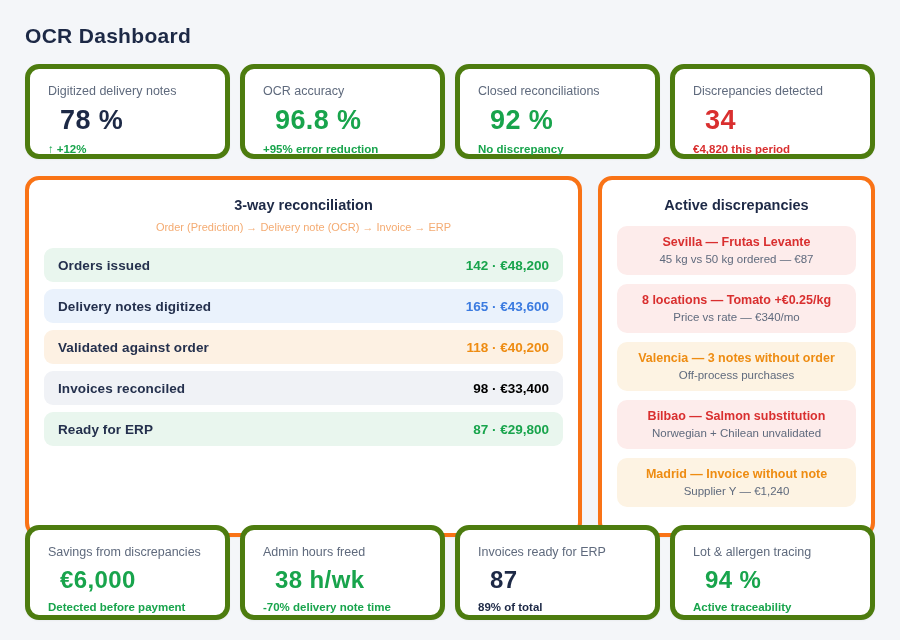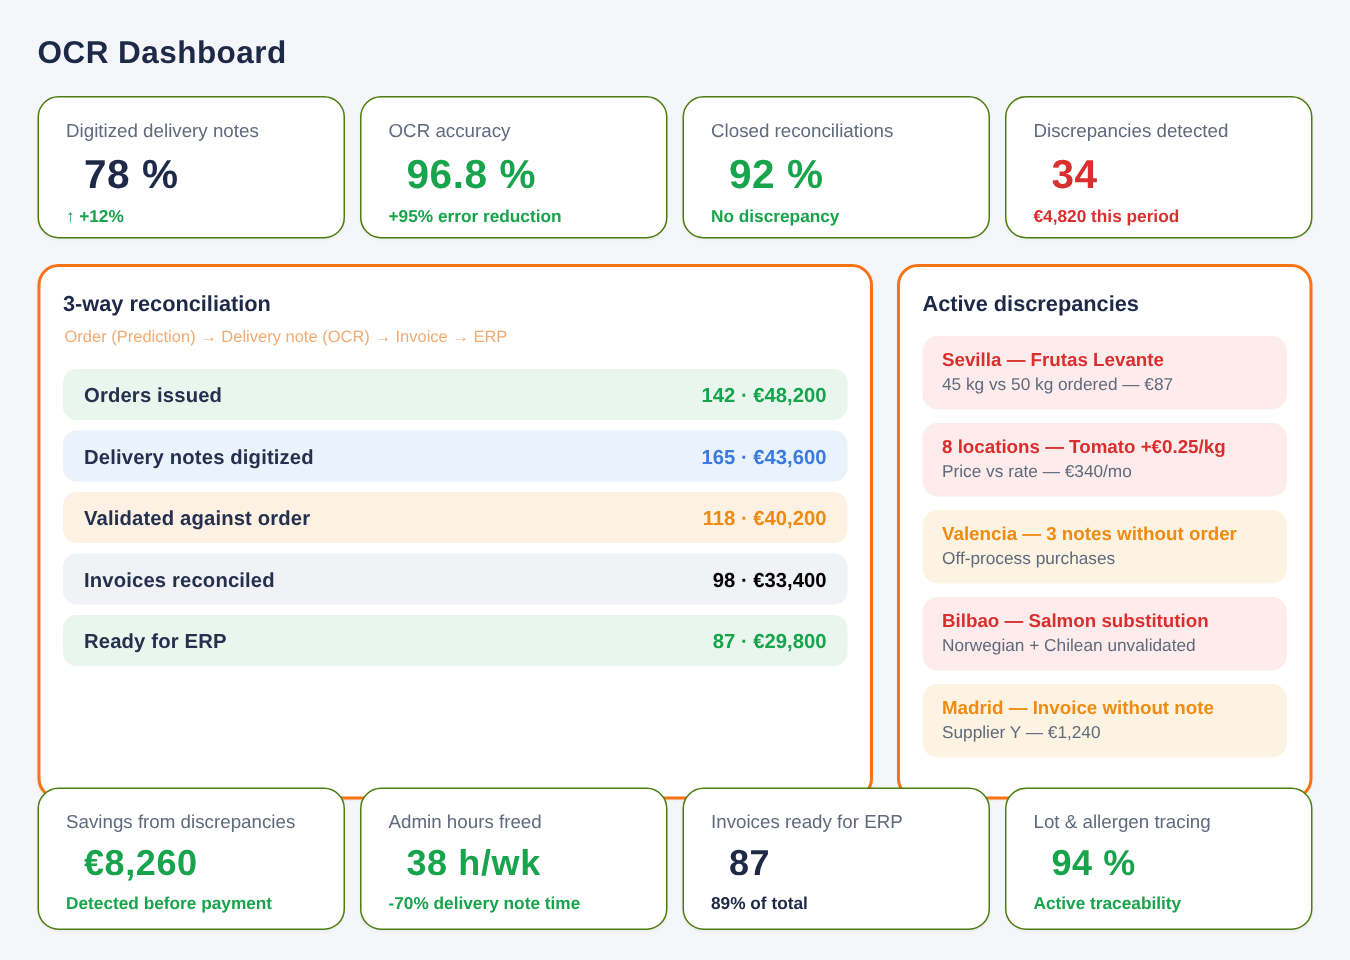--- a/index.html
+++ b/index.html
@@ -20,21 +20,21 @@
   }
 
   
   .cards-row {
     display: grid;
     grid-template-columns: repeat(4, 1fr);
     gap: 10px;
   }
   .kpi-card {
     background: #ffffff;
-    border: 1px solid #4d7c0f;
+    border: 5px solid #4d7c0f;
     border-radius: 14px;
     padding: 15px 18px;
     height: 95px;
     box-shadow: 0 1px 2px rgba(20,30,60,0.04);
   }
   .kpi-label { font-size: 12.5px; color: #5f6a7d; margin-bottom: 7px; }
   .kpi-value { font-size: 27px; font-weight: bold; letter-spacing: 0.4px; margin-bottom: 7px; margin-left: 12px; }
   .cards-row.bottom .kpi-value { font-size: 24px; }
   .kpi-sub { font-size: 11.5px; font-weight: bold; }
   .trend-icon { margin-right: 3px; font-weight: bold; }
@@ -46,24 +46,25 @@
   
   .main-row {
     display: grid;
     grid-template-columns: 1fr 277px;
     gap: 16px;
     margin: 17px 0 16px;
     height: 333px;
   }
   .panel {
     background: #ffffff;
-    border: 2px solid #f97316;
+    border: 4px solid #f97316;
     border-radius: 14px;
     padding: 17px 15px;
     box-shadow: 0 1px 2px rgba(20,30,60,0.04);
+    text-align: center;
   }
   .panel-title { font-size: 14.5px; font-weight: bold; color: #1d2946; }
   .panel-subtitle { font-size: 11px; color: #f4ab72; margin: 8px 1px 15px; }
 
   .recon-row {
     display: flex;
     justify-content: space-between;
     align-items: center;
     height: 34px;
     border-radius: 9px;
@@ -177,21 +178,21 @@
         <div class="disc-title">Madrid — Invoice without note</div>
         <div class="disc-detail">Supplier Y — €1,240</div>
       </div>
     </div>
 
   </div>
 
   <div class="cards-row bottom">
     <div class="kpi-card">
       <div class="kpi-label">Savings from discrepancies</div>
-      <div class="kpi-value v-green">€8,260</div>
+      <div class="kpi-value v-green">€6,000</div>
       <div class="kpi-sub v-green">Detected before payment</div>
     </div>
     <div class="kpi-card">
       <div class="kpi-label">Admin hours freed</div>
       <div class="kpi-value v-green">38 h/wk</div>
       <div class="kpi-sub v-green">-70% delivery note time</div>
     </div>
     <div class="kpi-card">
       <div class="kpi-label">Invoices ready for ERP</div>
       <div class="kpi-value v-navy">87</div>

